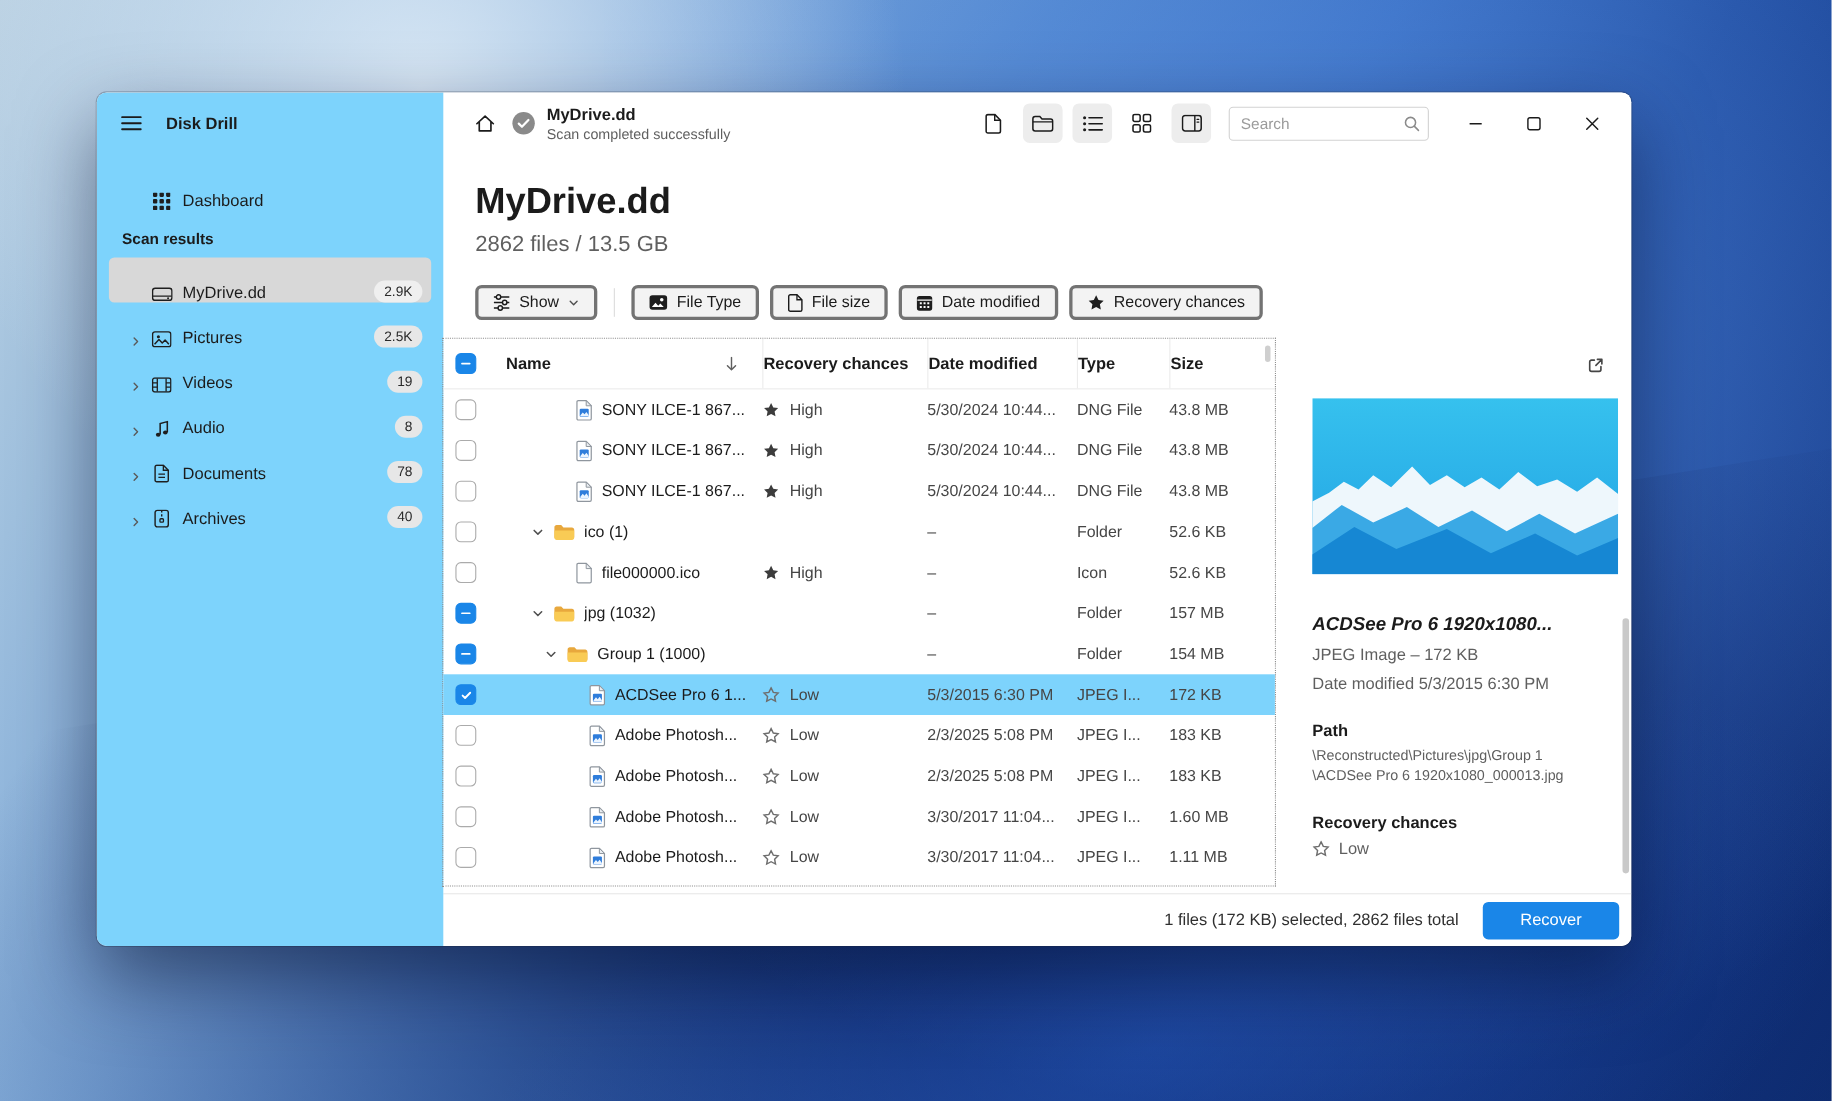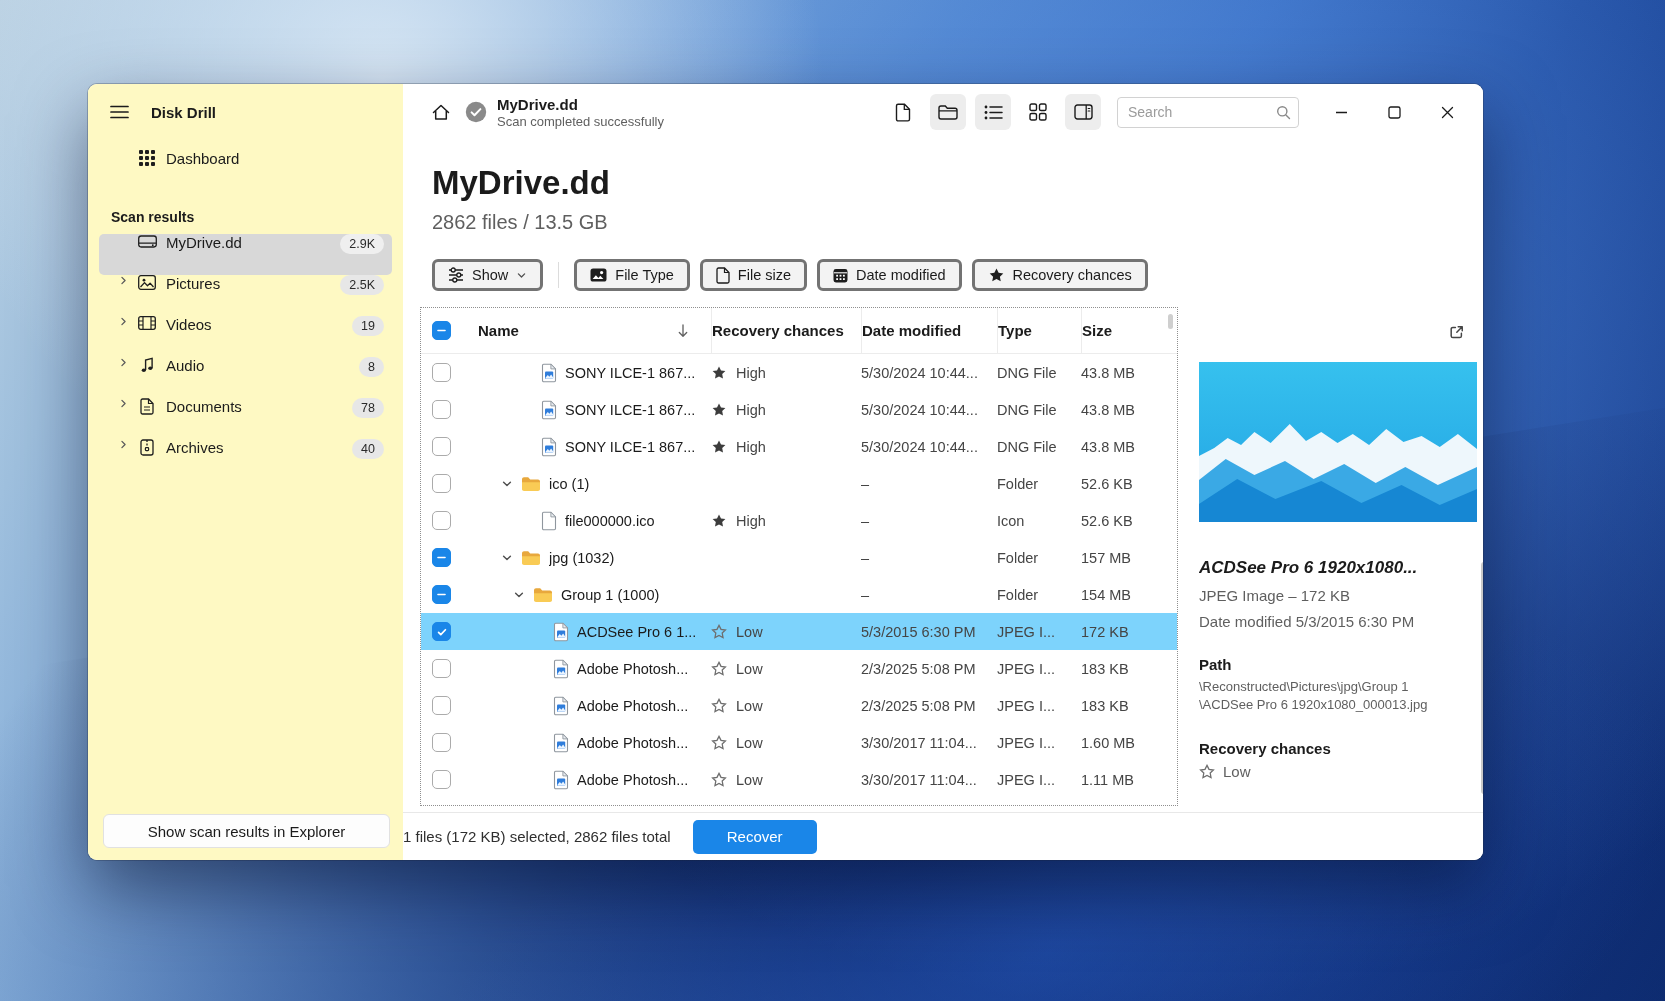--- a/index.html
+++ b/index.html
@@ -17,26 +17,26 @@
     background:radial-gradient(circle, rgba(226,238,248,.85), rgba(226,238,248,0) 70%); }
   .sw4 { left:18%; bottom:-30%; width:90%; height:70%;
     background:radial-gradient(ellipse at 50% 50%, rgba(38,92,196,.5), rgba(38,92,196,0) 62%); transform:rotate(-18deg); }
 
   
   .window { position:absolute; left:88px; top:84px; width:1395px; height:776px;
     background:#fff; border-radius:9px; display:flex;
     box-shadow:0 28px 70px rgba(0,10,40,.5), 0 0 0 1px rgba(40,50,70,.28); overflow:hidden; }
 
   
-  .sidebar { width:315px; flex:none; background:#fef9c3; position:relative; }
+  .sidebar { width:315px; flex:none; background:#7dd3fc; position:relative; }
   .sb-top { height:56px; display:flex; align-items:center; padding:0 14px; gap:15px; }
   .hamburger { width:34px; height:34px; border:none; background:transparent; border-radius:6px;
     display:flex; align-items:center; justify-content:center; cursor:pointer; }
   .app-title { font-size:15px; font-weight:700; color:#1b1b1b; }
-  .nav-item { height:41px; margin:0 11px; border-radius:5px; display:flex; align-items:flex-start;
+  .nav-item { height:41px; margin:0 11px; border-radius:5px; display:flex; align-items:flex-end;
     padding-left:16px; gap:6px; font-size:15px; color:#1b1b1b; cursor:pointer; }
   .nav-item.sel { background:#d8d8d8; }
   .nav-item .chev { width:16px; flex:none; display:flex; justify-content:center; }
   .nav-item .no-chev { width:16px; flex:none; }
   .nav-item .nicon { width:20px; flex:none; display:flex; justify-content:center; }
   .nav-item .lbl { margin-left:3px; }
   .badge { margin-left:auto; margin-right:8px; background:#e7e7e7; border-radius:11px;
     padding:3px 9px; font-size:12.5px; color:#2a2a2a; }
   .nav-item.sel .badge { background:#efefef; }
   .section-label { font-size:14px; font-weight:700; color:#1b1b1b; margin:18px 0 9px 23px; }
@@ -70,21 +70,21 @@
   .page-head { margin:22px 0 0 29px; }
   .page-title { font-size:33px; font-weight:700; color:#1b1b1b; line-height:42px; }
   .page-sub { font-size:20px; color:#5f5f5f; line-height:30px; margin-top:3px; }
 
   .chips { display:flex; align-items:center; margin:22px 0 0 29px; gap:10px; height:32px; }
   .chip { height:32px; display:flex; align-items:center; gap:8px; padding:0 13px;
     background:#f3f3f3; border:3px solid #737373; border-radius:6px; font-size:14.5px; color:#1b1b1b;
     cursor:pointer; font-family:inherit; }
   .chip-div { width:1px; height:26px; background:#dcdcdc; margin:0 5px; }
 
-  .content { flex:1; display:flex; margin-top:16px; padding:0 6px 6px 17px; gap:8px; min-height:0; }
+  .content { flex:1; display:flex; margin-top:16px; padding:0 6px 6px 17px; gap:20px; min-height:0;justify-content:flex-end; }
 
   
   .table { width:758px; flex:none; border:1px dotted #8f8f8f; position:relative; display:flex; flex-direction:column; }
   .thead { height:46px; flex:none; display:grid; grid-template-columns:46px 244px 150px 136px 84px 1fr;
     align-items:center; border-bottom:1px solid #ececec; }
   .th { font-size:15px; font-weight:700; color:#1b1b1b; display:flex; align-items:center; height:100%; cursor:pointer; }
   .th.bordered { border-left:1px solid #ececec; }
   .th-name { padding-left:11px; gap:8px; }
   .sort-arrow { margin-left:auto; margin-right:22px; }
   .trow { height:37px; flex:none; display:grid; grid-template-columns:46px 244px 150px 136px 84px 1fr;
@@ -115,21 +115,21 @@
   .d-title { margin-top:36px; font-size:17px; font-weight:700; color:#1b1b1b;
     white-space:nowrap; overflow:hidden;font-style:italic; }
   .d-meta { font-size:15px; color:#5f5f5f; margin-top:9px; }
   .d-h { font-size:15px; font-weight:700; color:#1b1b1b; margin-top:26px; }
   .d-path { font-size:13px; color:#5f5f5f; line-height:18px; margin-top:5px; }
   .d-rec { display:flex; align-items:center; gap:8px; margin-top:6px; font-size:15px; color:#5f5f5f; }
   .pscroll { position:absolute; right:-4px; top:255px; width:6px; height:232px; background:#c9c9c9; border-radius:3px; }
 
   
   .bottombar { height:48px; flex:none; border-top:1px solid #e8e8e8; display:flex; align-items:center;
-    justify-content:flex-start; padding-right:11px; }
+    justify-content:flex-end; padding-right:11px; }
   .sel-status { font-size:15px; color:#2f2f2f; margin-right:22px; }
   .recover-btn { width:124px; height:34px; background:#1a86e8; color:#fff; border:none; border-radius:5px;
     font-size:15px; font-family:inherit; cursor:pointer; }
 </style>
 </head>
 <body>
 
 <svg width="0" height="0" style="position:absolute">
   <defs>
     <symbol id="sym-star" viewBox="0 0 16 16">
@@ -292,21 +292,20 @@
           <rect x="1" y="1" width="12" height="15" rx="2" fill="none" stroke="#1e1e1e" stroke-width="1.3"></rect>
           <path d="M7 1v7" stroke="#1e1e1e" stroke-width="1.3" stroke-dasharray="2 1.6"></path>
           <rect x="5.4" y="8.6" width="3.2" height="3" rx="0.8" fill="none" stroke="#1e1e1e" stroke-width="1.2"></rect>
         </svg>
       </span>
       <span class="lbl">Archives</span>
       <span class="badge">40</span>
     </div>
 
 
-    <button class="explorer-btn">Show scan results in Explorer</button>
   </aside>
 
   <main class="main">
 
     <header class="topbar">
       <button class="iconbtn">
         <svg width="20" height="19" viewBox="0 0 20 19">
           <path d="M2.5 9.5L10 2.5l7.5 7M4.7 8V16h10.6V8" fill="none" stroke="#1b1b1b" stroke-width="1.5" stroke-linecap="round" stroke-linejoin="round"></path>
         </svg>
       </button>

